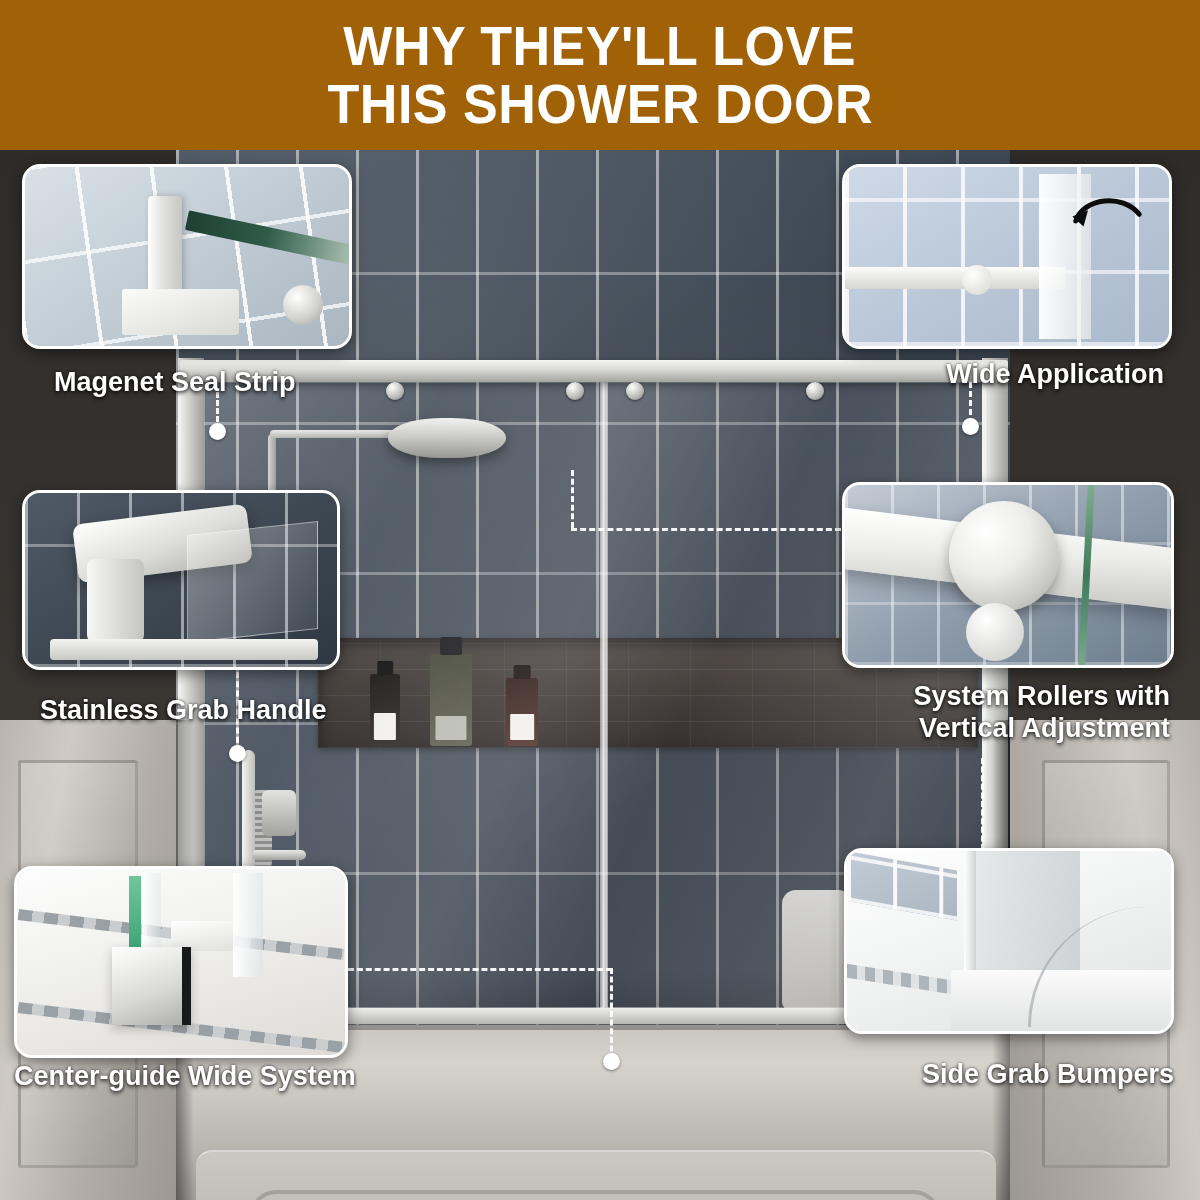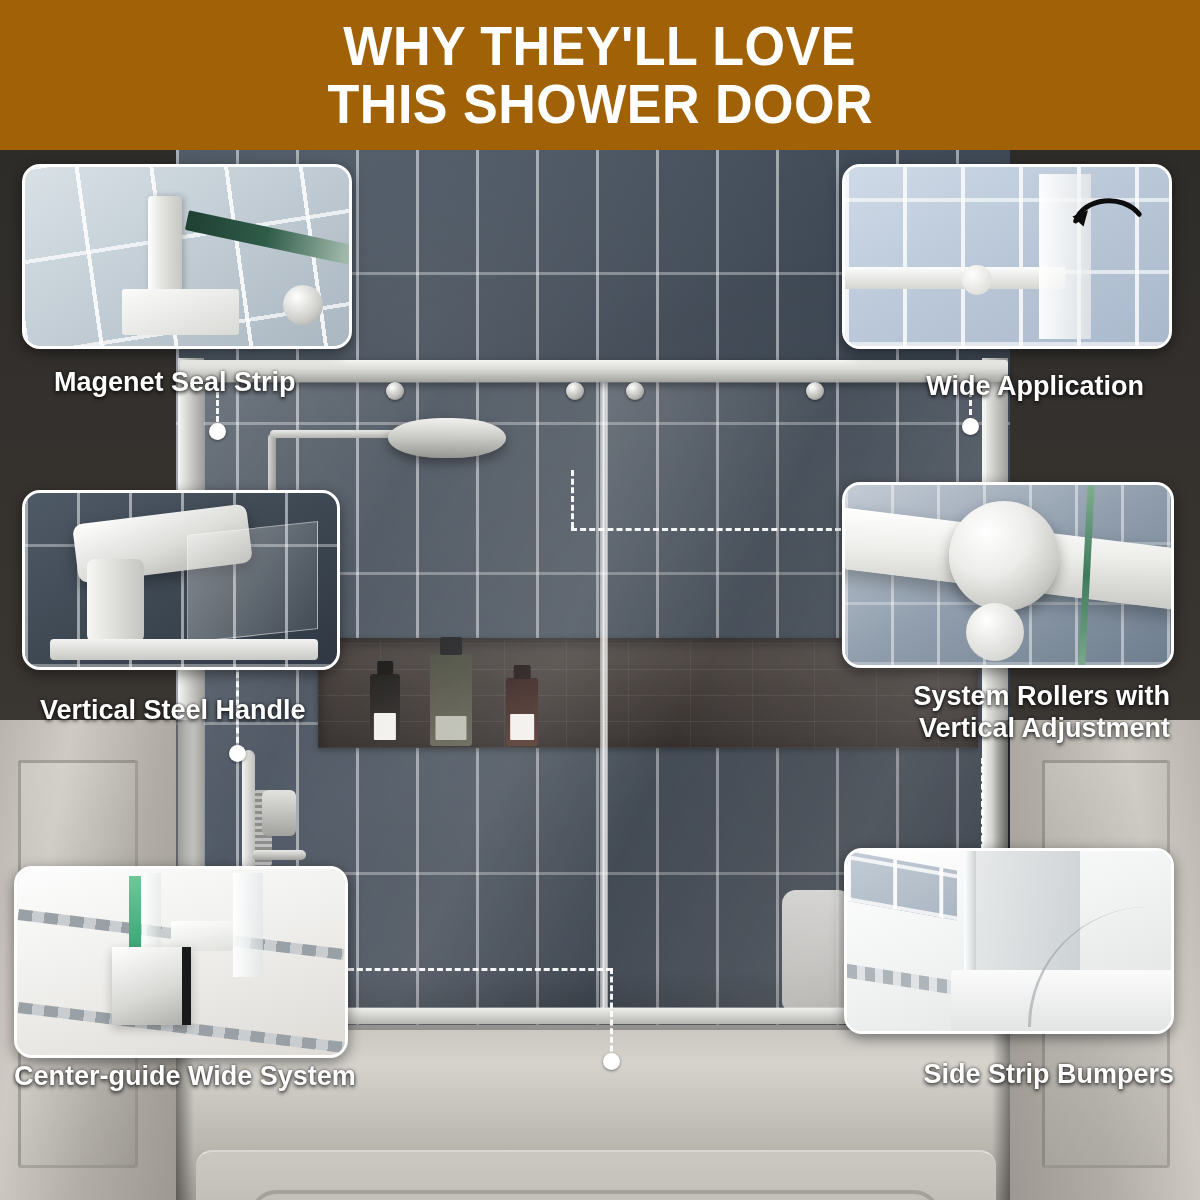--- a/index.html
+++ b/index.html
@@ -527,31 +527,31 @@
     <div class="railknob"></div>
     <div class="panel"></div>
     <div class="arrow">
       <svg viewBox="0 0 140 90" width="100%" height="100%">
         <path d="M8 52 C 22 10, 92 2, 122 40" fill="none" stroke="#0c0c0c" stroke-width="9" stroke-linecap="round"></path>
         <polygon points="2,44 30,33 22,62" fill="#0c0c0c"></polygon>
       </svg>
     </div>
   </div>
 </div>
-<div class="label r" style="left:772px; top:358px; width:372px;margin-top:12px;">Wide Application</div>
+<div class="label r" style="left:792px; top:358px; width:372px;">Wide Application</div>
 
 <div class="card" id="card3" style="left:22px; top:490px; width:318px; height:180px;">
   <div class="art" id="art3">
     <div class="handle"></div>
     <div class="handle2"></div>
     <div class="gl"></div>
     <div class="sill"></div>
   </div>
 </div>
-<div class="label" style="left:40px; top:694px; width:340px;">Vertical Steel Handle</div>
+<div class="label" style="left:40px; top:694px; width:340px;">Stainless Grab Handle</div>
 
 <div class="card" id="card4" style="left:842px; top:482px; width:332px; height:186px;">
   <div class="art" id="art4">
     <div class="rail"></div>
     <div class="rollerdark"></div>
     <div class="roller"></div>
     <div class="roller2"></div>
     <div class="greenedge"></div>
   </div>
 </div>
@@ -574,13 +574,13 @@
 <div class="card" id="card6" style="left:844px; top:848px; width:330px; height:186px;">
   <div class="art" id="art6">
     <div class="tiles"></div>
     <div class="strip"></div>
     <div class="wallpanel"></div>
     <div class="post"></div>
     <div class="floor"></div>
     <div class="curve"></div>
   </div>
 </div>
-<div class="label r" style="left:800px; top:1058px; width:374px;">Side Strip Bumpers</div>
+<div class="label r" style="left:800px; top:1058px; width:374px;">Side Grab Bumpers</div>
 
 </body></html>

